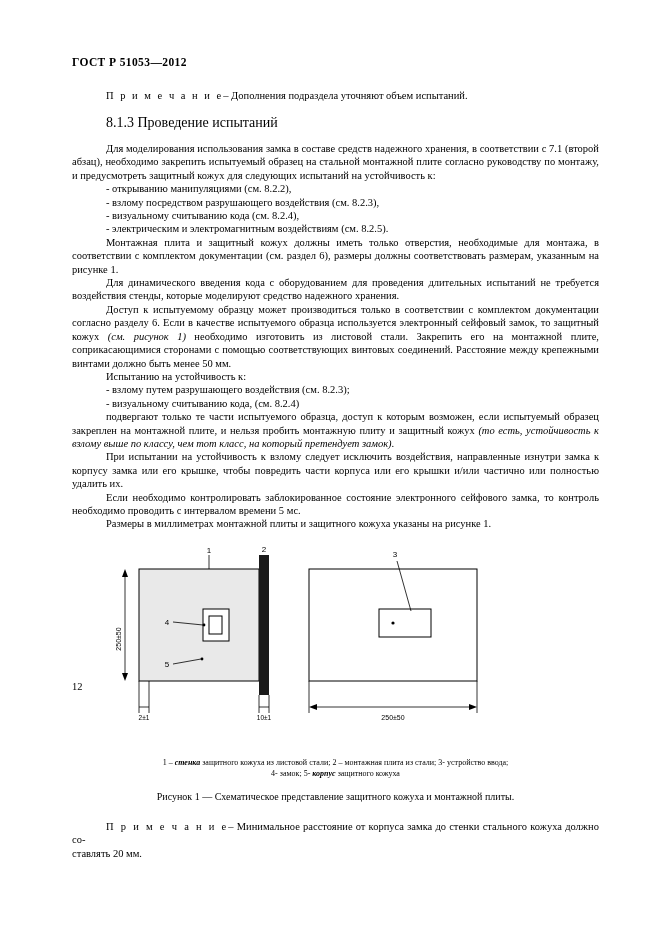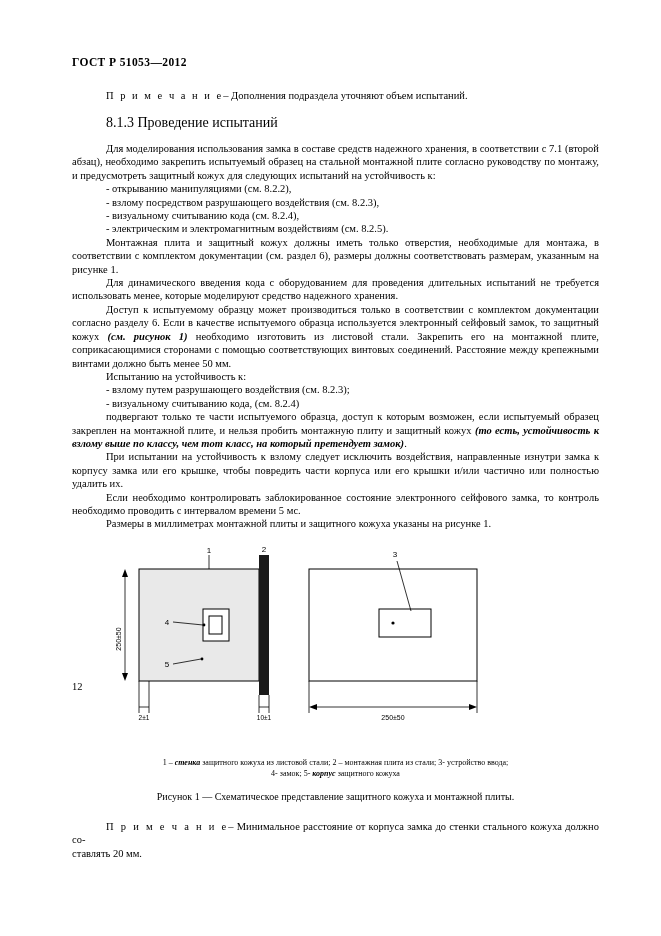--- a/index.html
+++ b/index.html
@@ -52,21 +52,21 @@
     list-style: none;
     margin: 0;
     padding: 0;
   }
   ul.dash li {
     font-size: 10.5px;
     line-height: 13.4px;
     margin-left: 34px;
   }
   .bold-italic {
-    font-weight: bold;
+    font-weight: normal;
     font-style: italic;
   }
   .figure-wrap {
     margin-top: 16px;
     position: relative;
     height: 210px;
   }
   .figure-caption-list {
     font-size: 8px;
     text-align: center;
@@ -111,21 +111,21 @@
   <p class="body">Для моделирования использования замка в составе  средств надежного хранения, в соответствии с 7.1 (второй абзац), необходимо закрепить испытуемый образец на стальной монтажной плите согласно руководству по монтажу, и предусмотреть защитный кожух для следующих испытаний на устойчивость к:</p>
 
   <ul class="dash">
     <li>- открыванию манипуляциями (см. 8.2.2),</li>
     <li>- взлому посредством разрушающего воздействия (см. 8.2.3),</li>
     <li>- визуальному считыванию кода (см. 8.2.4),</li>
     <li>- электрическим и электромагнитным воздействиям (см. 8.2.5).</li>
   </ul>
 
   <p class="body">Монтажная плита и защитный кожух должны  иметь только отверстия, необходимые для монтажа, в соответствии с комплектом документации (см. раздел 6), размеры должны соответствовать размерам, указанным на рисунке  1.</p>
-  <p class="body">Для динамического введения кода с оборудованием для проведения длительных испытаний не требуется использовать менее, которые моделируют средство надежного хранения.</p>
+  <p class="body">Для динамического введения кода с оборудованием для проведения длительных испытаний не требуется воздействия стенды, которые моделируют средство надежного хранения.</p>
 
   <p class="body"><span>Доступ к испытуемому образцу может производиться только в соответствии с комплектом документации согласно разделу 6. Если в качестве испытуемого образца используется электронный сейфовый замок, то защитный кожух </span><span class="bold-italic">(см. рисунок 1)</span><span> необходимо изготовить из листовой стали.   Закрепить его на монтажной плите, соприкасающимися сторонами с помощью соответствующих винтовых соединений. Расстояние между крепежными винтами должно быть менее 50 мм.</span></p>
 
   <p class="body">Испытанию на устойчивость к:</p>
 
   <ul class="dash">
     <li>- взлому путем разрушающего воздействия (см. 8.2.3);</li>
     <li>- визуальному считыванию кода, (см. 8.2.4)</li>
   </ul>
 

